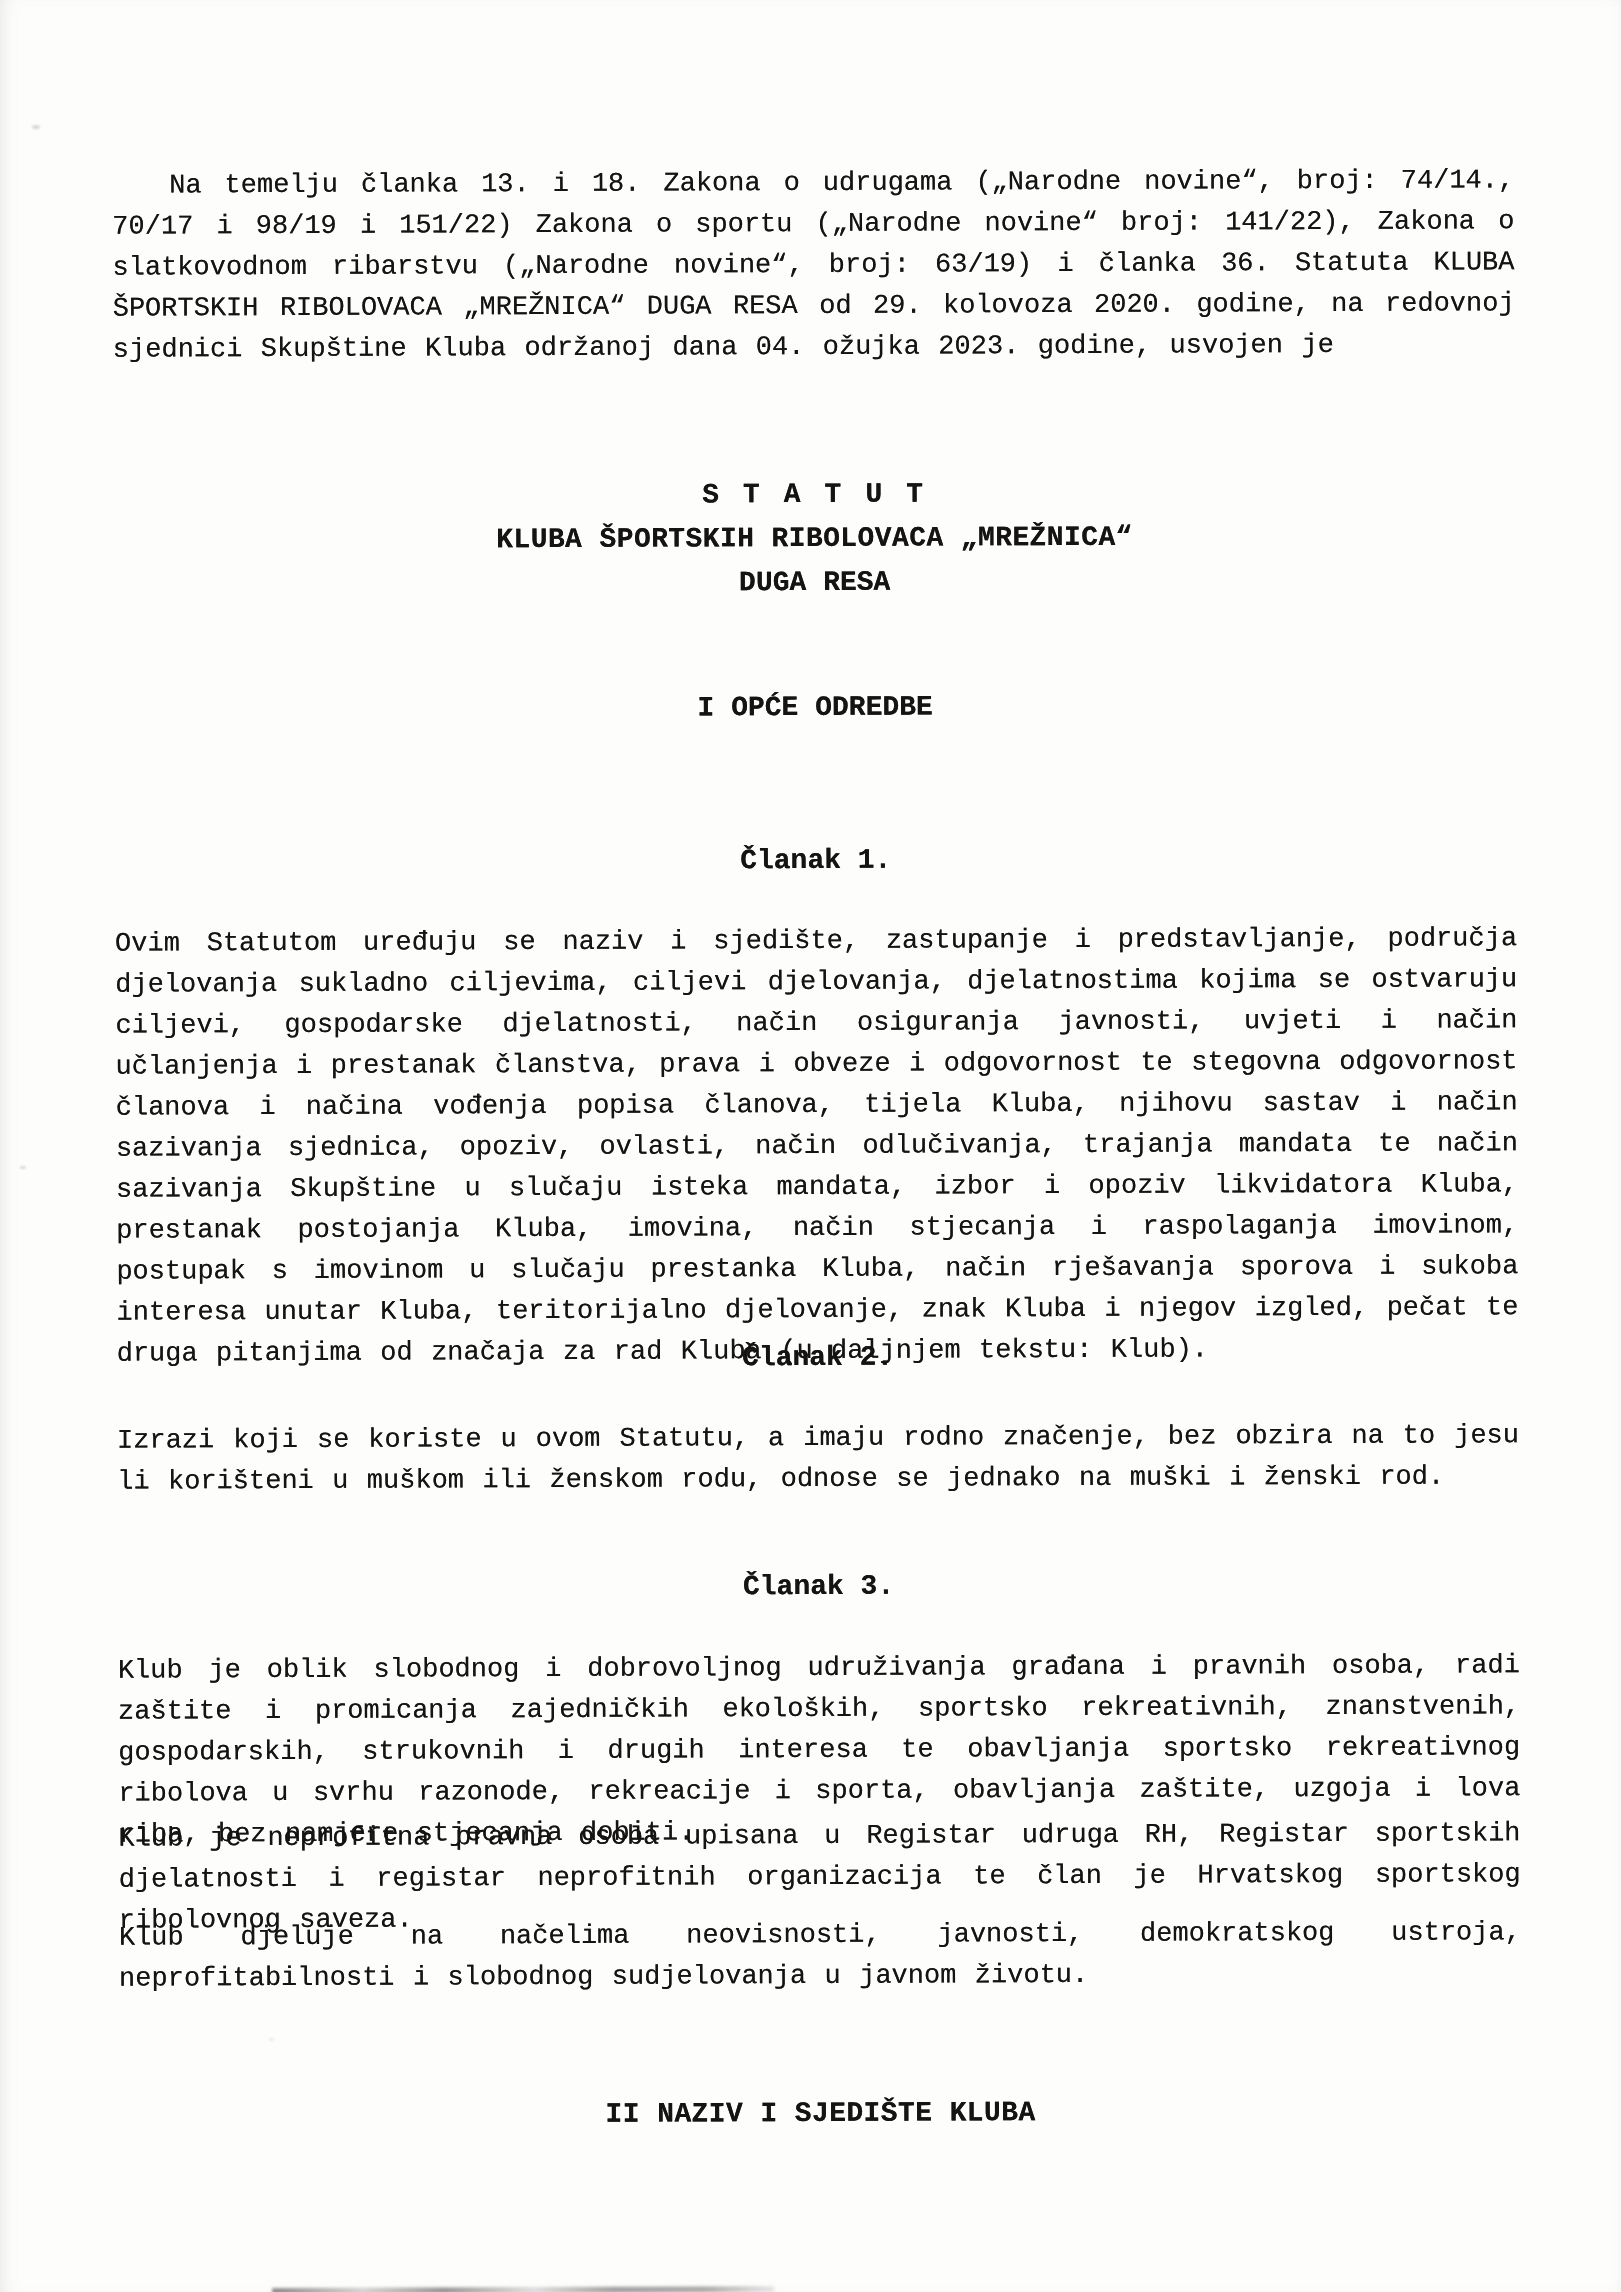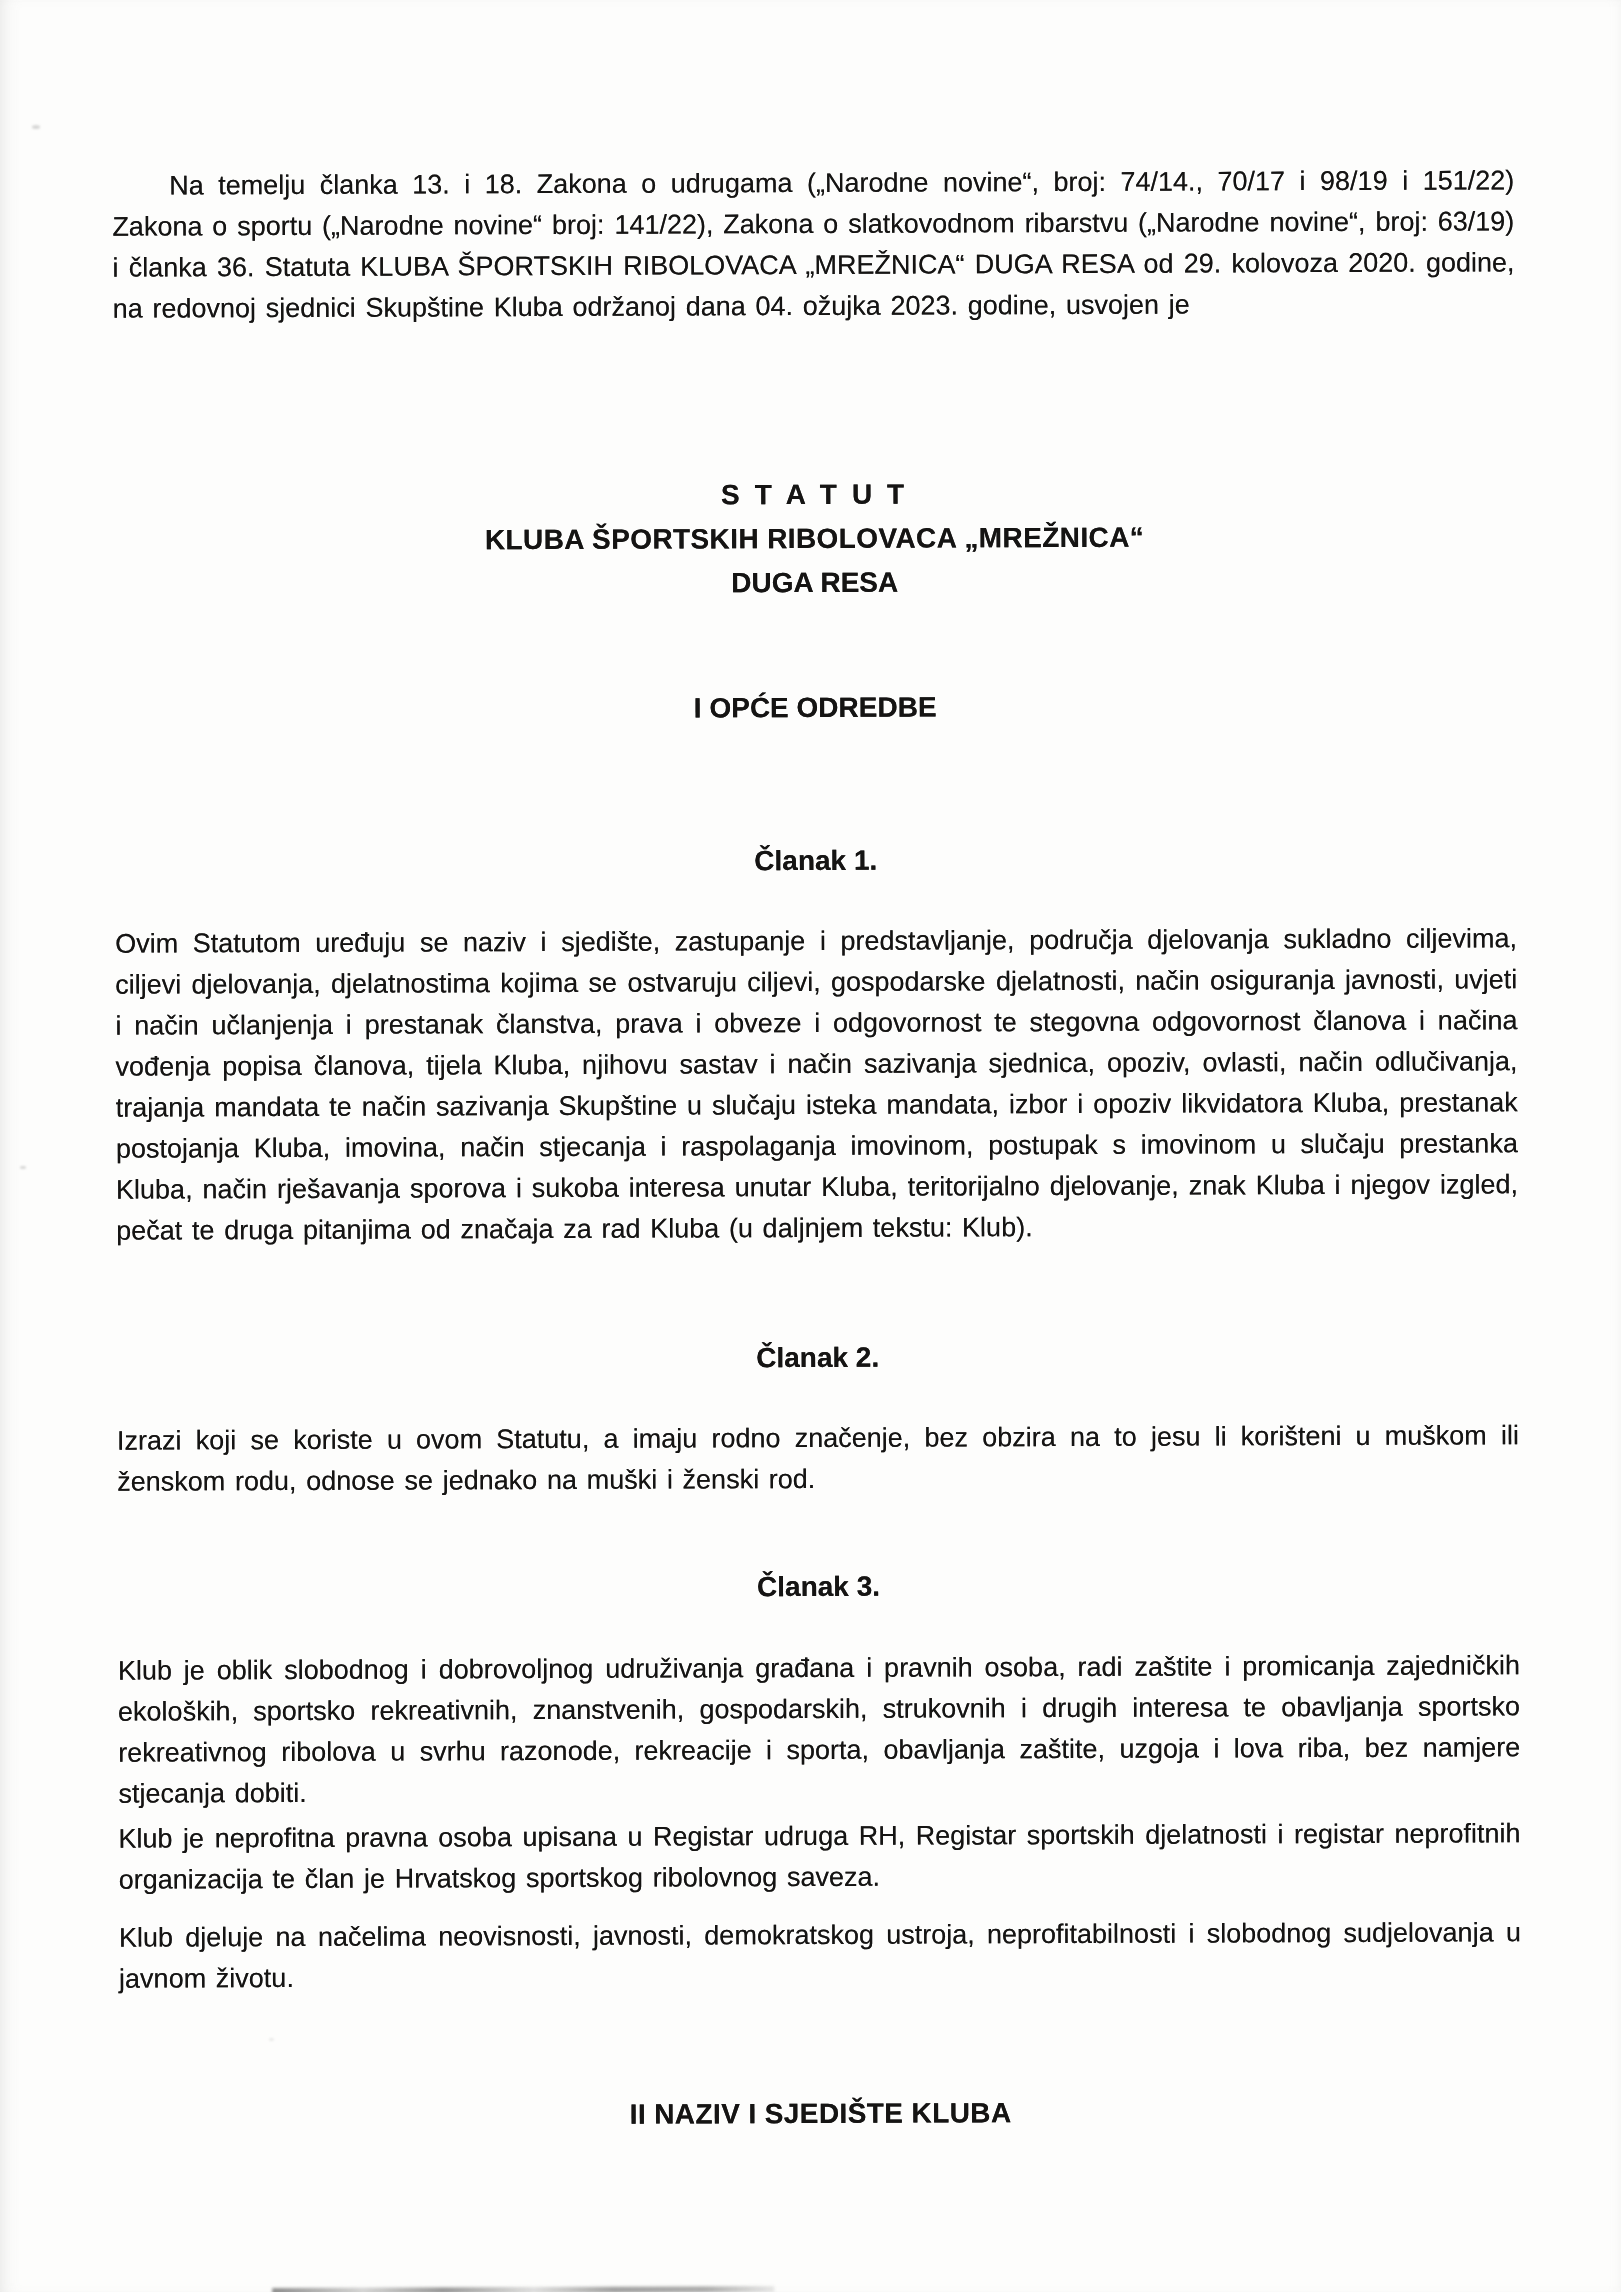--- a/index.html
+++ b/index.html
@@ -8,21 +8,21 @@
     background: #ffffff;
     width: 1621px;
     height: 2293px;
     overflow: hidden;
   }
   .page {
     position: relative;
     width: 1621px;
     height: 2293px;
     background: #fdfdfc;
-    font-family: Liberation Sans, sans-serif;
+    font-family: Liberation Mono, monospace;
     color: #151413;
     box-shadow: inset 12.5px 0 19.7px -14.3px rgba(120,120,120,0.25),
                 inset -9px 0 16px -12.5px rgba(150,150,150,0.15);
   }
   .content {
     position: absolute;
     inset: 0;
     transform: rotate(-0.22deg);
     transform-origin: 50% 40%;
   }

